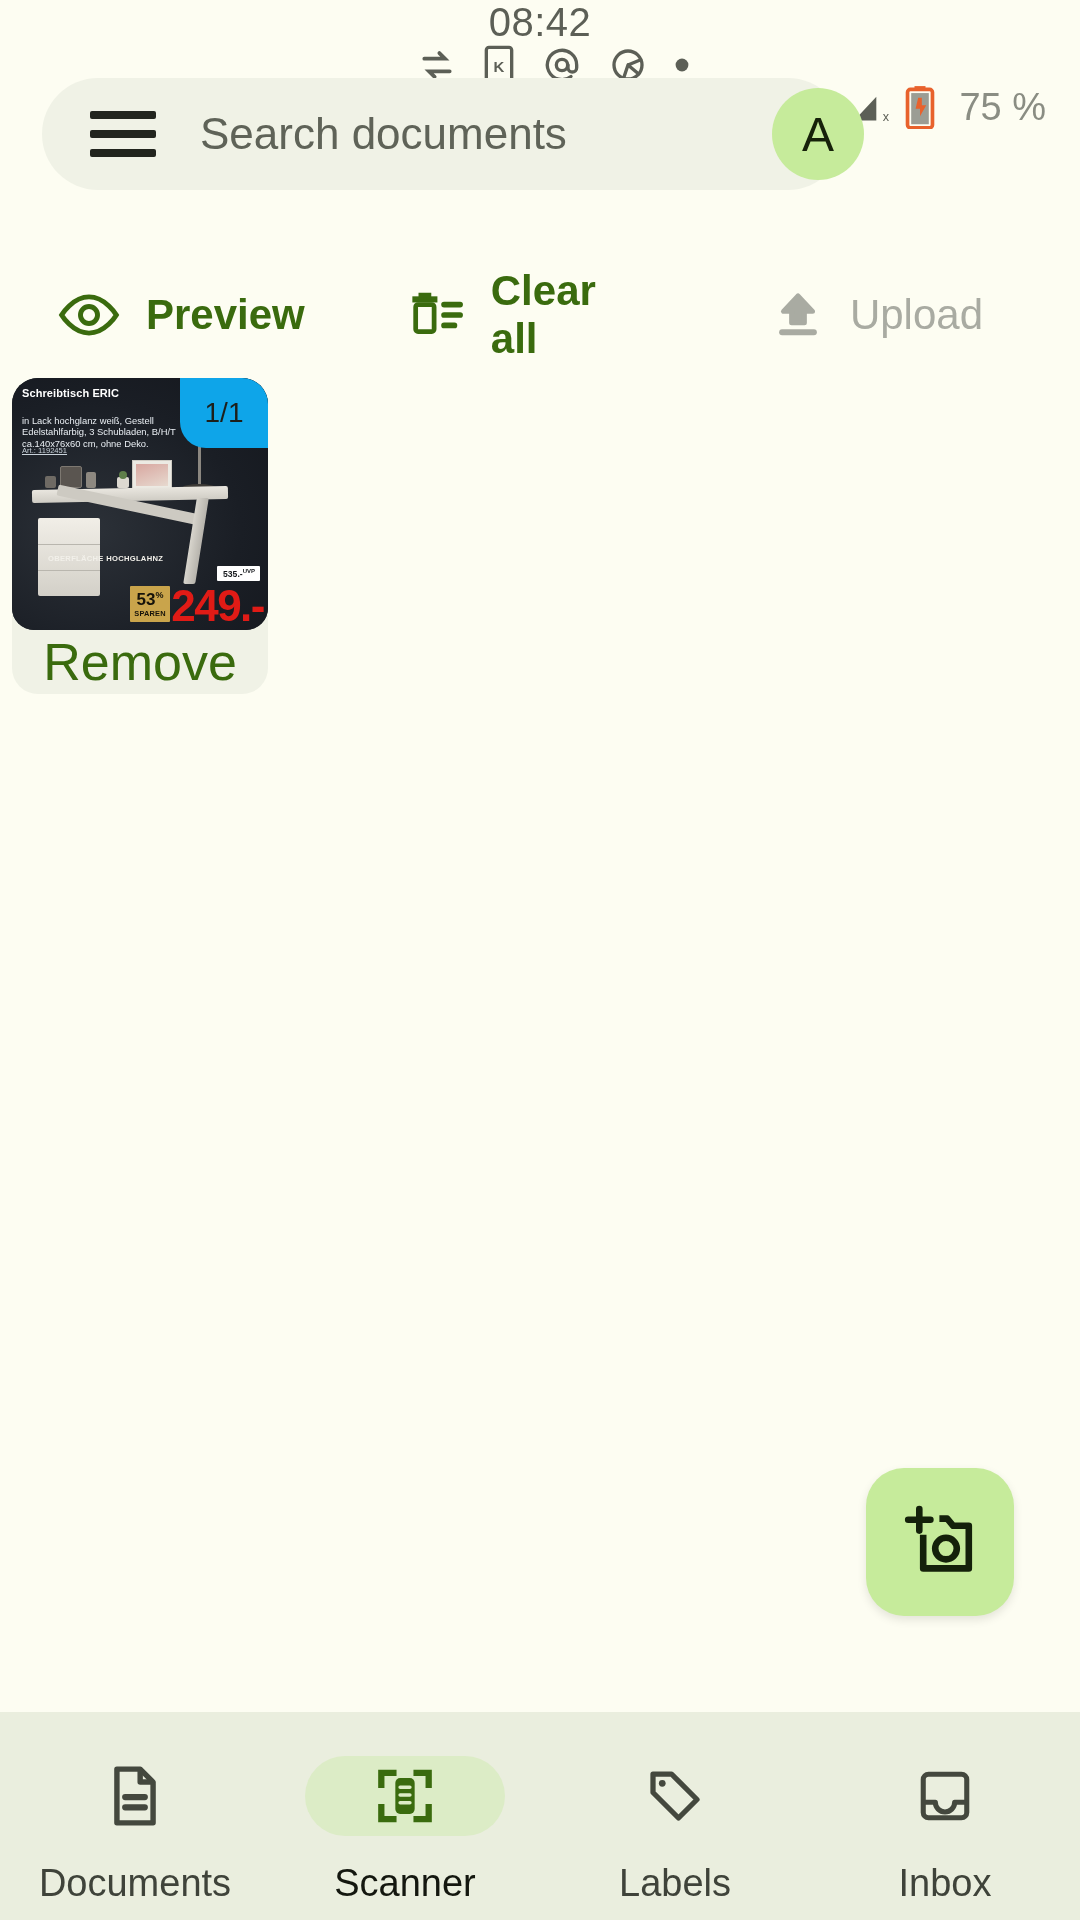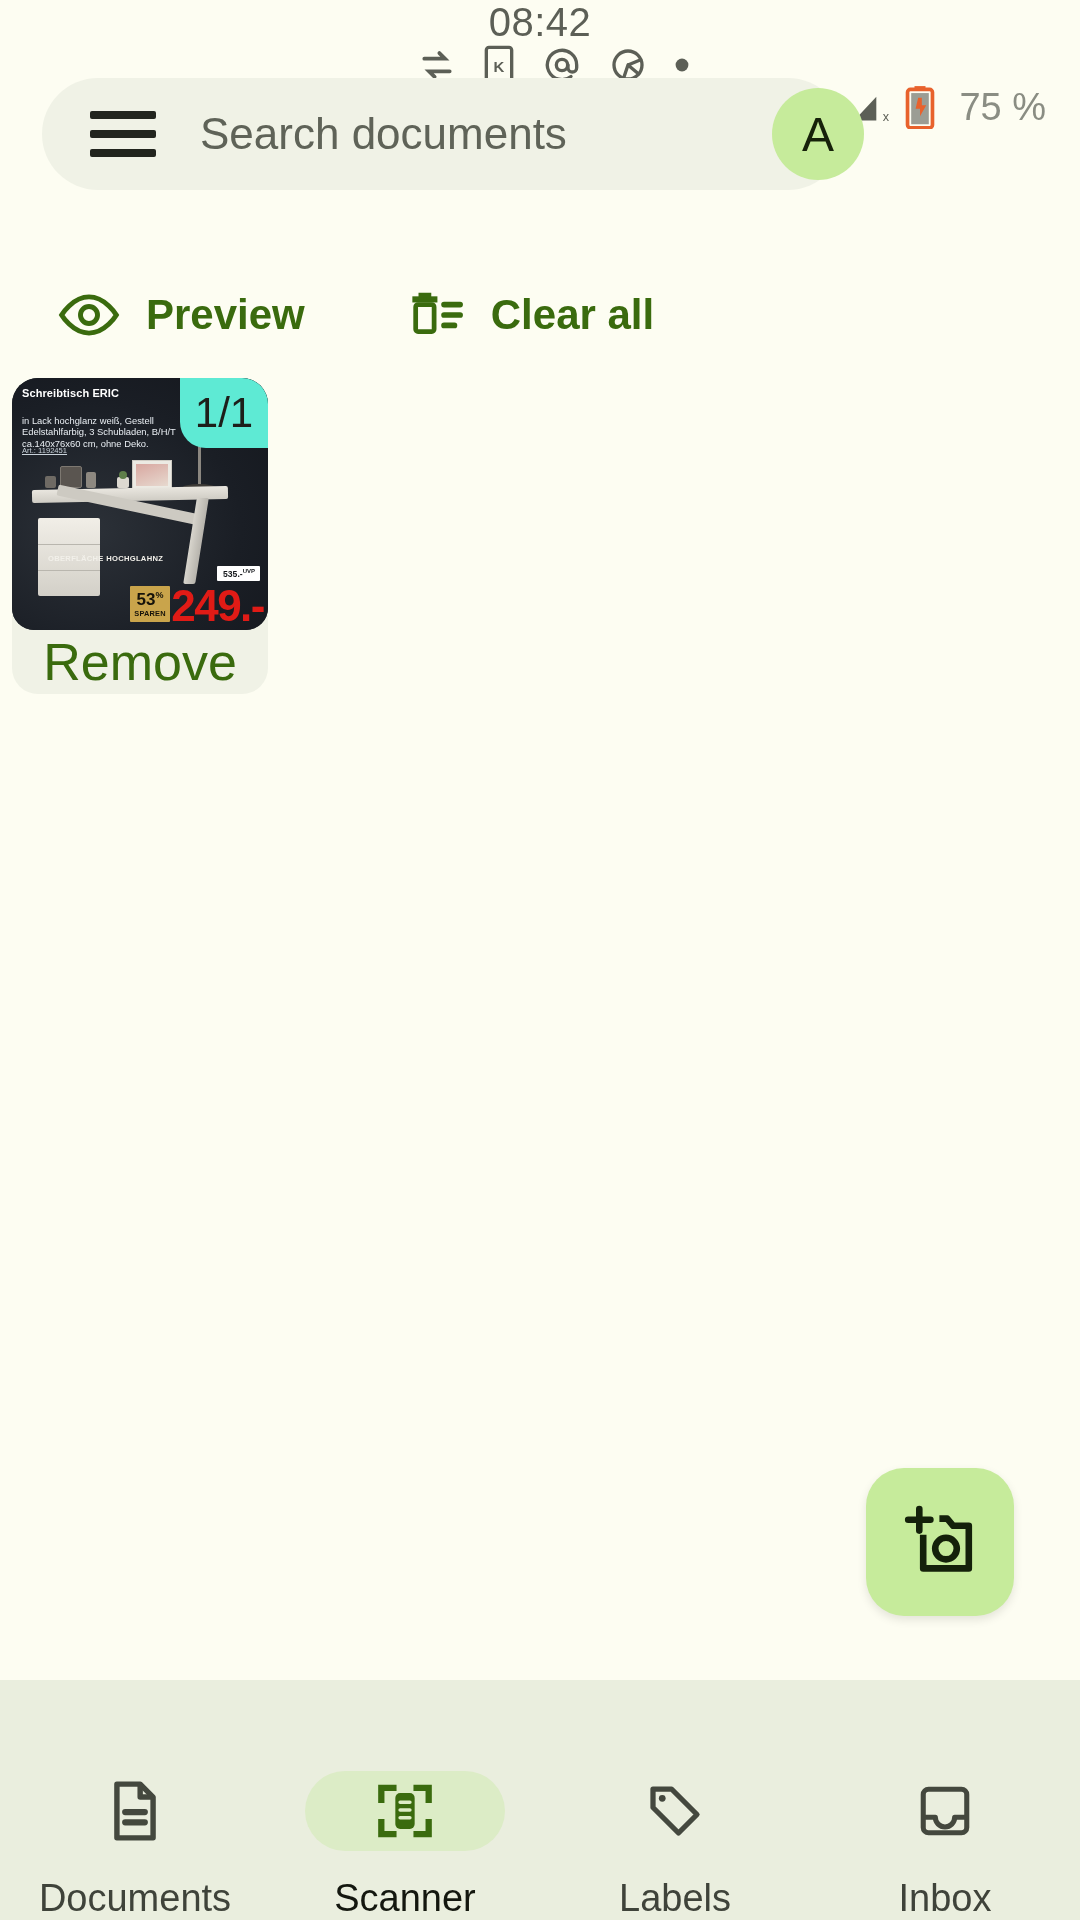--- a/index.html
+++ b/index.html
@@ -140,42 +140,42 @@
   }
   .save-badge .pct { font-size: 17px; font-weight: bold; }
   .save-badge .pct sup { font-size: 9px; }
   .save-badge .sp { font-size: 7.4px; font-weight: bold; letter-spacing: .2px; margin-top: 2px; }
   .price {
     position: absolute; right: 4px; bottom: 2px; color: #e01b16;
     font-size: 44px; font-weight: bold; letter-spacing: -1.5px; line-height: 1;
   }
   .page-badge {
     position: absolute; right: 0; top: 0; width: 88px; height: 70px;
-    background: #5eead4; border-bottom-left-radius: 26px;
+    background: #0ea5e9; border-bottom-left-radius: 26px;
     display: flex; align-items: center; justify-content: center;
-    color: #1d1f1a; font-size: 42px;
+    color: #1d1f1a; font-size: 28px;
   }
   .remove-btn {
     position: absolute; left: 0; bottom: 0; width: 256px; height: 64px;
     display: flex; align-items: center; justify-content: center;
     color: #3a6b0e; font-size: 52px; cursor: pointer;
   }
 
   
   .fab {
     position: absolute; left: 866px; top: 1468px; width: 148px; height: 148px;
     background: #c6eb9b; border-radius: 38px;
     display: flex; align-items: center; justify-content: center; cursor: pointer;
     box-shadow: 0 4px 10px rgba(0,0,0,.10);
   }
 
   
   .bottomnav {
-    position: absolute; left: 0; bottom: 0; width: 1080px; height: 240px;
-    background: #eaeede; display: flex; align-items: flex-end; padding-top: 28px;
+    position: absolute; left: 0; bottom: 0; width: 1080px; height: 208px;
+    background: #eaeede; display: flex; align-items: center; padding-top: 28px;
   }
   .navitem {
     flex: 1; display: flex; flex-direction: column; align-items: center; cursor: pointer;
   }
   .nav-pill {
     width: 200px; height: 80px; border-radius: 40px;
     display: flex; align-items: center; justify-content: center;
   }
   .navitem.active .nav-pill { background: #dcecc6; }
   .nav-label { margin-top: 26px; font-size: 38px; color: #3f433a; }
@@ -279,20 +279,29 @@
         <svg width="58" height="52" viewBox="0 0 24 22" fill="none" stroke="#3a6b0e" stroke-width="2">
           <path d="M2 4.4h10.6" stroke-width="2.6"></path>
           <path d="M5.6 4.4V2.6h3.4v1.8"></path>
           <rect x="3.4" y="6.6" width="7.8" height="11.4" rx="1"></rect>
           <path d="M15.4 6.6h6.8M15.4 11h6.8M15.4 15.4h4.4" stroke-width="2.4" stroke-linecap="round"></path>
         </svg>
       </span>
       <span class="tb-label">Clear all</span>
     </div>
 
+    <div class="tb-btn tb-upload">
+      <span class="ico">
+        <svg width="52" height="50" viewBox="0 0 22 22" fill="none" stroke="#a9aba2" stroke-width="2.2">
+          <path d="M11 2.6 4.6 9.4h3.6v5h5.6v-5h3.6Z" fill="#a9aba2" stroke-linejoin="round"></path>
+          <path d="M4 18.6h14" stroke-linecap="round" stroke-width="2.6"></path>
+        </svg>
+      </span>
+      <span class="tb-label disabled">Upload</span>
+    </div>
   </div>
 
   <div class="doc-card">
     <div class="thumb-wrap">
       <div class="thumb">
         <div class="ad">
           <div class="ad-title">Schreibtisch ERIC</div>
           <div class="ad-desc">in Lack hochglanz weiß, Gestell Edelstahlfarbig, 3 Schubladen, B/H/T ca.140x76x60 cm, ohne Deko.</div>
           <div class="ad-art">Art.: 1192451</div>
 

